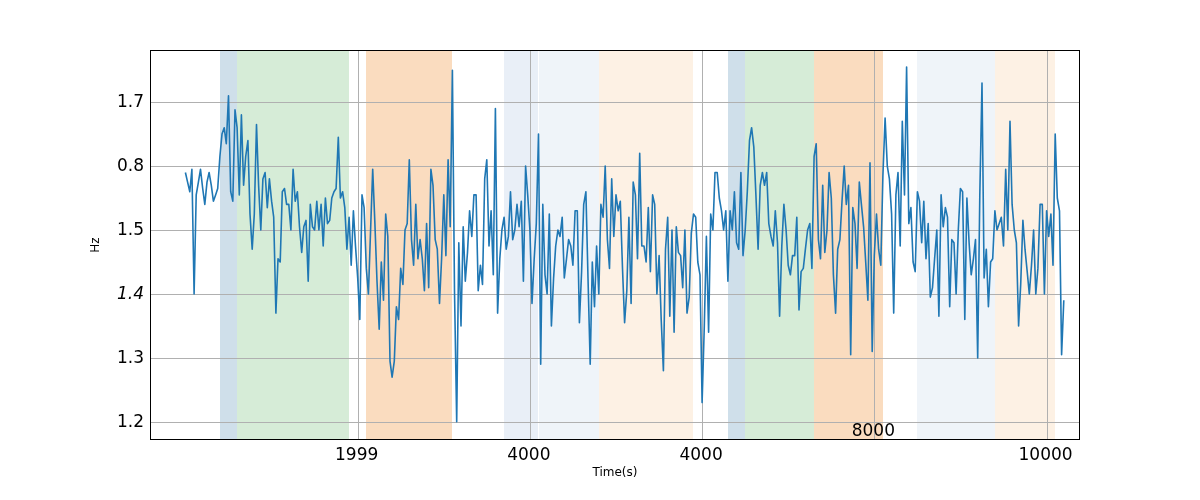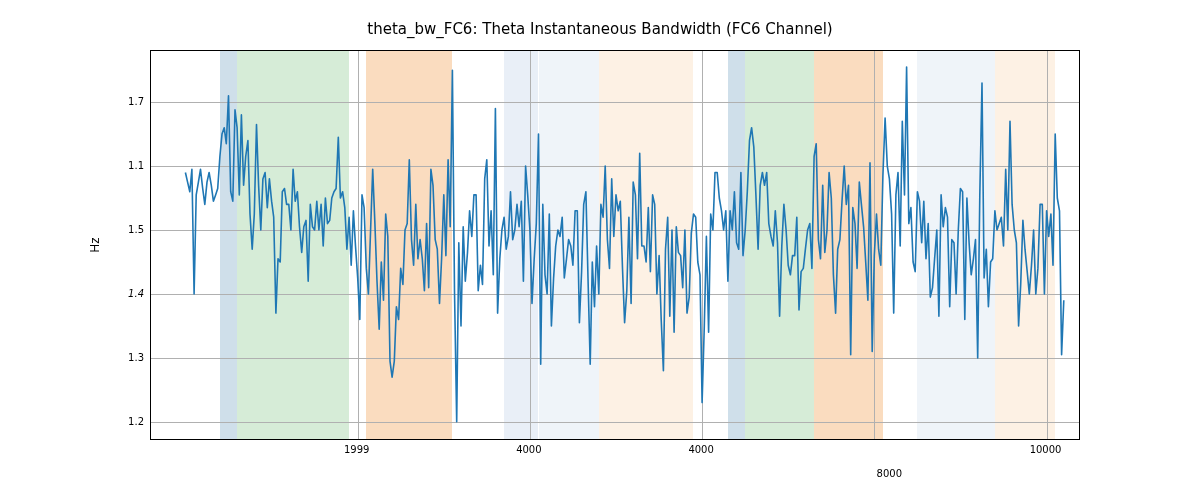--- a/index.html
+++ b/index.html
@@ -55,21 +55,21 @@
     height: 0;
     border-top: 1px solid #b0b0b0;
   }
   .series {
     position: absolute;
     left: 0;
     top: 0;
   }
   .tick-label {
     position: absolute;
-    font-size: 10px;
+    font-size: 17px;
     color: #000000;
   }
   .tick-bottom {
     transform: translateX(-50%);
   }
   .tick-left {
     text-align: right;
     transform: translateY(-50%);
   }
   .xlabel {
@@ -86,21 +86,20 @@
     top: 245px;
     font-size: 12px;
     transform: translate(-50%, -50%) rotate(-90deg);
   }
 </style>
 </head>
 <body>
 
 <div class="figure">
 
-  <div class="title">theta_bw_FC6: Theta Instantaneous Bandwidth (FC6 Channel)</div>
 
   <div class="axes" id="axes">
       <div class="band" style="left: 68.8889px; width: 17.2222px; background: rgb(167, 196, 216); opacity: 0.55;"></div>
       <div class="band" style="left: 86.1111px; width: 111.944px; background: rgb(181, 220, 182); opacity: 0.55;"></div>
       <div class="band" style="left: 215.278px; width: 86.1111px; background: rgb(246, 192, 138); opacity: 0.55;"></div>
       <div class="band" style="left: 353.056px; width: 34.4444px; background: rgb(199, 216, 234); opacity: 0.4;"></div>
       <div class="band" style="left: 387.5px; width: 60.2778px; background: rgb(210, 224, 239); opacity: 0.35;"></div>
       <div class="band" style="left: 447.778px; width: 94.7222px; background: rgb(249, 219, 187); opacity: 0.4;"></div>
       <div class="band" style="left: 576.944px; width: 17.2222px; background: rgb(167, 196, 216); opacity: 0.55;"></div>
       <div class="band" style="left: 594.167px; width: 68.8889px; background: rgb(181, 220, 182); opacity: 0.55;"></div>
@@ -120,27 +119,28 @@
       <div class="grid-line-h" style="top: 51.1475px;"></div>
       <svg width="930" height="390" class="series">
         <path d="M34.4 121.5 L36.6 131.1 L38.8 140.7 L40.9 118.3 L43.1 243.0 L45.2 143.9 L47.4 131.1 L49.5 118.3 L51.7 137.5 L53.8 153.4 L56.0 131.1 L58.1 121.5 L60.3 134.3 L62.4 150.2 L64.6 143.9 L66.7 137.5 L68.9 105.5 L71.0 83.1 L73.2 76.7 L75.3 92.7 L77.5 44.8 L79.7 140.7 L81.8 150.2 L84.0 58.8 L86.1 76.7 L88.3 143.9 L90.4 63.9 L92.6 134.3 L94.7 105.5 L96.9 89.5 L99.0 163.0 L101.2 198.2 L103.3 163.0 L105.5 73.5 L107.6 134.3 L109.8 179.0 L111.9 127.9 L114.1 121.5 L116.3 156.6 L118.4 127.9 L120.6 150.2 L122.7 166.2 L124.9 262.1 L127.0 207.8 L129.2 211.0 L131.3 140.7 L133.5 137.5 L135.6 153.4 L137.8 153.4 L139.9 179.0 L142.1 118.3 L144.2 150.2 L146.4 140.7 L148.5 175.8 L150.7 201.4 L152.8 175.8 L155.0 169.4 L157.2 230.2 L159.3 153.4 L161.5 175.8 L163.6 179.0 L165.8 150.2 L167.9 179.0 L170.1 153.4 L172.2 195.0 L174.4 147.0 L176.5 172.6 L178.7 169.4 L180.8 147.0 L183.0 140.7 L185.1 137.5 L187.3 86.3 L189.4 147.0 L191.6 140.7 L193.8 156.6 L195.9 198.2 L198.1 166.2 L200.2 214.2 L202.4 159.8 L204.5 195.0 L206.7 227.0 L208.8 268.5 L211.0 143.9 L213.1 156.6 L215.3 217.4 L217.4 243.0 L219.6 179.0 L221.7 118.3 L223.9 172.6 L226.0 230.2 L228.2 278.1 L230.3 211.0 L232.5 249.3 L234.7 163.0 L236.8 185.4 L239.0 310.1 L241.1 326.1 L243.3 310.1 L245.4 255.7 L247.6 268.5 L249.7 217.4 L251.9 233.4 L254.0 179.0 L256.2 172.6 L258.3 108.7 L260.5 188.6 L262.6 214.2 L264.8 153.4 L266.9 207.8 L269.1 188.6 L271.3 207.8 L273.4 239.8 L275.6 172.6 L277.7 236.6 L279.9 118.3 L282.0 134.3 L284.2 188.6 L286.3 198.2 L288.5 252.5 L290.6 207.8 L292.8 143.9 L294.9 204.6 L297.1 108.7 L299.2 175.8 L301.4 19.2 L303.5 239.8 L305.7 370.8 L307.8 191.8 L310.0 274.9 L312.2 175.8 L314.3 230.2 L316.5 201.4 L318.6 159.8 L320.8 185.4 L322.9 143.9 L325.1 143.9 L327.2 239.8 L329.4 214.2 L331.5 233.4 L333.7 127.9 L335.8 108.7 L338.0 195.0 L340.1 159.8 L342.3 223.8 L344.4 57.5 L346.6 262.1 L348.8 207.8 L350.9 179.0 L353.1 166.2 L355.2 198.2 L357.4 185.4 L359.5 140.7 L361.7 188.6 L363.8 179.0 L366.0 153.4 L368.1 175.8 L370.3 150.2 L372.4 230.2 L374.6 115.1 L376.7 143.9 L378.9 179.0 L381.0 252.5 L383.2 207.8 L385.3 172.6 L387.5 83.1 L389.7 313.3 L391.8 153.4 L394.0 223.8 L396.1 243.0 L398.3 163.0 L400.4 274.9 L402.6 227.0 L404.7 195.0 L406.9 179.0 L409.0 185.4 L411.2 166.2 L413.3 227.0 L415.5 207.8 L417.6 188.6 L419.8 195.0 L421.9 214.2 L424.1 159.8 L426.3 159.8 L428.4 271.7 L430.6 220.6 L432.7 153.4 L434.9 140.7 L437.0 227.0 L439.2 313.3 L441.3 211.0 L443.5 255.7 L445.6 195.0 L447.8 243.0 L449.9 153.4 L452.1 166.2 L454.2 115.1 L456.4 188.6 L458.5 217.4 L460.7 127.9 L462.8 185.4 L465.0 143.9 L467.2 159.8 L469.3 150.2 L471.5 217.4 L473.6 271.7 L475.8 239.8 L477.9 166.2 L480.1 252.5 L482.2 131.1 L484.4 143.9 L486.5 207.8 L488.7 102.3 L490.8 195.0 L493.0 195.0 L495.1 211.0 L497.3 156.6 L499.4 220.6 L501.6 143.9 L503.7 153.4 L505.9 243.0 L508.1 204.6 L510.2 268.5 L512.4 319.7 L514.5 198.2 L516.7 166.2 L518.8 265.3 L521.0 179.0 L523.1 281.3 L525.3 175.8 L527.4 201.4 L529.6 204.6 L531.7 236.6 L533.9 179.0 L536.0 262.1 L538.2 246.1 L540.3 182.2 L542.5 163.0 L544.7 166.2 L546.8 211.0 L549.0 223.8 L551.1 351.6 L553.3 274.9 L555.4 185.4 L557.6 281.3 L559.7 163.0 L561.9 179.0 L564.0 121.5 L566.2 121.5 L568.3 147.0 L570.5 159.8 L572.6 179.0 L574.8 159.8 L576.9 230.2 L579.1 159.8 L581.3 179.0 L583.4 140.7 L585.6 191.8 L587.7 198.2 L589.9 121.5 L592.0 204.6 L594.2 179.0 L596.3 140.7 L598.5 89.5 L600.6 76.7 L602.8 95.9 L604.9 143.9 L607.1 198.2 L609.2 134.3 L611.4 121.5 L613.5 134.3 L615.7 121.5 L617.8 172.6 L620.0 185.4 L622.2 195.0 L624.3 159.8 L626.5 191.8 L628.6 265.3 L630.8 195.0 L632.9 153.4 L635.1 179.0 L637.2 214.2 L639.4 223.8 L641.5 204.6 L643.7 204.6 L645.8 166.2 L648.0 258.9 L650.1 220.6 L652.3 217.4 L654.4 198.2 L656.6 179.0 L658.8 172.6 L660.9 217.4 L663.1 105.5 L665.2 92.7 L667.4 188.6 L669.5 207.8 L671.7 134.3 L673.8 201.4 L676.0 179.0 L678.1 121.5 L680.3 147.0 L682.4 223.8 L684.6 262.1 L686.7 198.2 L688.9 188.6 L691.0 150.2 L693.2 115.1 L695.3 153.4 L697.5 134.3 L699.7 303.7 L701.8 156.6 L704.0 172.6 L706.1 217.4 L708.3 131.1 L710.4 153.4 L712.6 175.8 L714.7 211.0 L716.9 249.3 L719.0 111.9 L721.2 300.5 L723.3 204.6 L725.5 163.0 L727.6 198.2 L729.8 214.2 L731.9 124.7 L734.1 67.1 L736.3 115.1 L738.4 127.9 L740.6 163.0 L742.7 262.1 L744.9 143.9 L747.0 121.5 L749.2 195.0 L751.3 70.3 L753.5 143.9 L755.6 16.0 L757.8 172.6 L759.9 156.6 L762.1 211.0 L764.2 220.6 L766.4 140.7 L768.5 150.2 L770.7 191.8 L772.8 150.2 L775.0 207.8 L777.2 172.6 L779.3 246.1 L781.5 236.6 L783.6 207.8 L785.8 179.0 L787.9 265.3 L790.1 143.9 L792.2 175.8 L794.4 156.6 L796.5 166.2 L798.7 255.7 L800.8 188.6 L803.0 191.8 L805.1 243.0 L807.3 179.0 L809.4 137.5 L811.6 140.7 L813.8 268.5 L815.9 147.0 L818.1 191.8 L820.2 223.8 L822.4 207.8 L824.5 188.6 L826.7 306.9 L828.8 143.9 L831.0 32.0 L833.1 227.0 L835.3 198.2 L837.4 255.7 L839.6 211.0 L841.7 207.8 L843.9 159.8 L846.0 179.0 L848.2 172.6 L850.3 166.2 L852.5 195.0 L854.7 118.3 L856.8 179.0 L859.0 70.3 L861.1 153.4 L863.3 179.0 L865.4 191.8 L867.6 274.9 L869.7 233.4 L871.9 169.4 L874.0 198.2 L876.2 220.6 L878.3 243.0 L880.5 214.2 L882.6 179.0 L884.8 243.0 L886.9 217.4 L889.1 153.4 L891.3 153.4 L893.4 243.0 L895.6 159.8 L897.7 185.4 L899.9 163.0 L902.0 214.2 L904.2 83.1 L906.3 147.0 L908.5 159.8 L910.6 303.7 L912.8 249.3 " fill="none" stroke="#1f77b4" stroke-width="1.6" stroke-linejoin="round"></path>
       </svg>
     </div>
 
   <div id="xtick-container">
       <div class="tick-label tick-bottom" style="left: 356.667px; top: 444px;">1999</div>
       <div class="tick-label tick-bottom" style="left: 528.889px; top: 444px;">4000</div>
       <div class="tick-label tick-bottom" style="left: 701.111px; top: 444px;">4000</div>
-      <div class="tick-label tick-bottom" style="left: 873.333px; top: 468px; margin-left: 16px;">8000</div>
+      <div class="tick-label tick-bottom" style="left: 873.333px; top: 420px;">8000</div>
       <div class="tick-label tick-bottom" style="left: 1045.56px; top: 444px;">10000</div>
     </div>
   <div id="ytick-container">
       <div class="tick-label tick-left" style="left: 114px; width: 30px; top: 420.82px;">1.2</div>
       <div class="tick-label tick-left" style="left: 114px; width: 30px; top: 356.885px;">1.3</div>
       <div class="tick-label tick-left" style="left: 114px; width: 30px; top: 292.951px; font-style: italic;">1.4</div>
       <div class="tick-label tick-left" style="left: 114px; width: 30px; top: 229.016px;">1.5</div>
-      <div class="tick-label tick-left" style="left: 114px; width: 30px; top: 165.082px;">1.1</div>
+      <div class="tick-label tick-left" style="left: 114px; width: 30px; top: 165.082px;">0.8</div>
       <div class="tick-label tick-left" style="left: 114px; width: 30px; top: 101.148px;">1.7</div>
     </div>
 
+  <div class="xlabel">Time(s)</div>
   <div class="ylabel">Hz</div>
 
 </div>
 
 </body></html>

